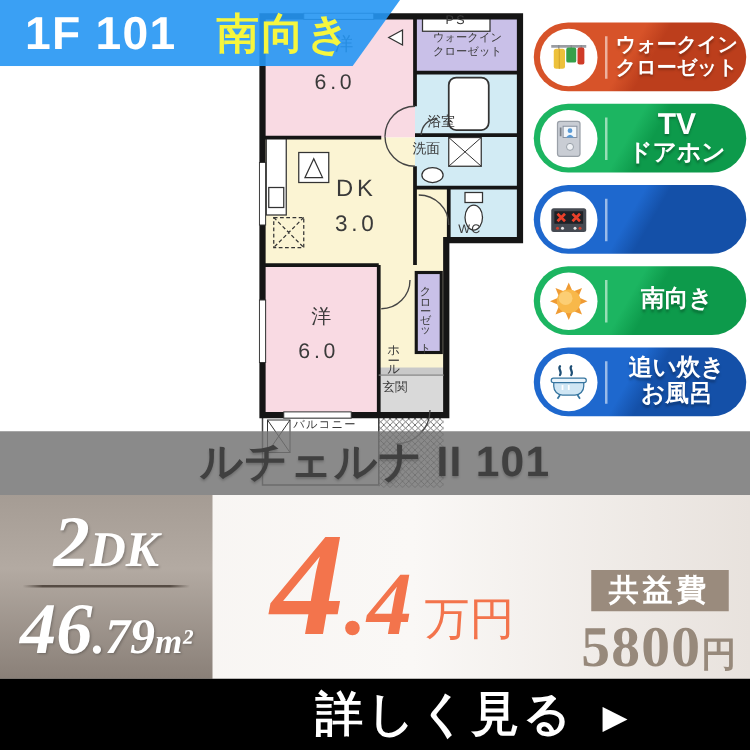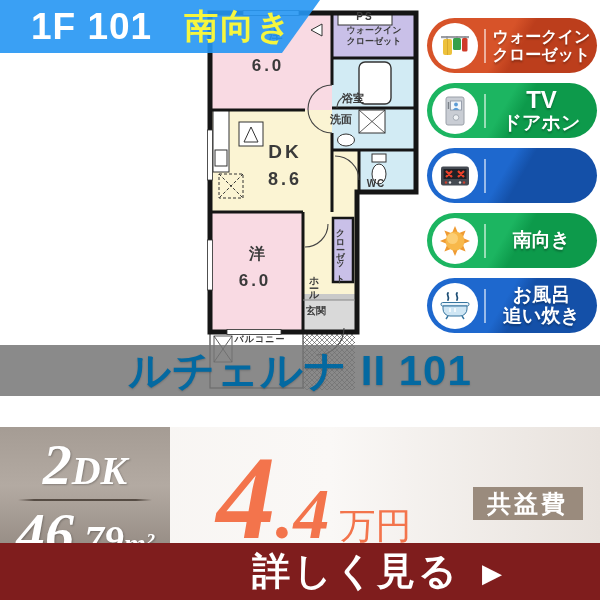--- a/index.html
+++ b/index.html
@@ -2,21 +2,21 @@
 <html><head>
 <meta charset="utf-8">
 <style>
   * { margin:0; padding:0; box-sizing:border-box; }
   html,body { background:#ffffff; }
   body { font-family:"Liberation Sans","DejaVu Sans",sans-serif; }
   .page { position:relative; width:600px; height:600px; overflow:hidden; background:#ffffff; }
 
   
   .floorplan { position:absolute; left:207px; top:10px; width:212px; height:383px; z-index:5; }
-  .fpl { position:absolute; text-align:center; color:#3a3a3a; font-weight:700; z-index:8; line-height:1.05; }
+  .fpl { position:absolute; text-align:center; color:#3a3a3a; font-weight:400; z-index:8; line-height:1.05; }
   .l-yo-top   { left:240px; top:28px;  width:70px; font-size:15px; }
   .l-60-top   { left:233px; top:57px;  width:70px; font-size:17px; letter-spacing:3px; }
   .l-ps       { left:345px; top:12px;  width:40px; font-size:10px; letter-spacing:2px; }
   .l-wic1     { left:334px; top:26px;  width:80px; font-size:9px; }
   .l-wic2     { left:334px; top:37px;  width:80px; font-size:9px; }
   .l-bath     { left:333px; top:93px;  width:40px; font-size:11px; }
   .l-wash     { left:321px; top:114px; width:40px; font-size:11px; }
   .l-wc       { left:356px; top:163px; width:40px; font-size:10px; letter-spacing:1px;margin-top:16px; }
   .l-dk       { left:250px; top:142px; width:70px; font-size:19px; letter-spacing:3px; }
   .l-68       { left:250px; top:170px; width:70px; font-size:18px; letter-spacing:3px; }
@@ -24,47 +24,47 @@
   .l-60-b     { left:220px; top:272px; width:70px; font-size:17px; letter-spacing:3px; }
   .l-hall     { left:308px; top:256px; font-size:10px; writing-mode:vertical-rl; height:54px; letter-spacing:2px; }
   .l-closet   { left:335px; top:220px; font-size:9px;  writing-mode:vertical-rl; height:62px; letter-spacing:1px; }
   .l-genkan   { left:296px; top:306px; width:40px; font-size:10px; }
   .l-balcony  { left:225px; top:335px; width:70px; font-size:9px; letter-spacing:1px; }
 
   
   .header-ribbon { position:absolute; left:0; top:0; width:320px; height:53px;
     background:rgba(37,150,243,0.9);
     clip-path:polygon(0 0, 100% 0, calc(100% - 38px) 100%, 0 100%);
-    display:flex; align-items:center; padding-left:31px; z-index:15; }
+    display:flex; align-items:center; padding-left:20px; z-index:15; }
   .header-unit { color:#fff; font-weight:bold; font-size:37px; letter-spacing:1px; }
   .header-facing { color:#f6f63e; font-weight:bold; font-size:34px; letter-spacing:2px; margin-left:32px; }
 
   
   .features { position:absolute; left:427px; top:18px; width:170px; z-index:12; }
   .feature { height:55px; border-radius:28px; margin-bottom:10px; display:flex; align-items:center; }
   .f-orange { background:linear-gradient(120deg,#d75329 0%,#d75329 45%,#bc3e1c 55%,#bc3e1c 100%); }
   .f-green  { background:linear-gradient(120deg,#1cb561 0%,#1cb561 45%,#0d9a4b 55%,#0d9a4b 100%); }
   .f-blue   { background:linear-gradient(120deg,#1e68ce 0%,#1e68ce 45%,#1450a8 55%,#1450a8 100%); }
   .f-circle { width:46px; height:46px; background:#fff; border-radius:50%; margin-left:5px; flex:none;
               display:flex; align-items:center; justify-content:center; }
   .f-sep { width:2px; height:34px; background:rgba(255,255,255,0.55); margin-left:6px; flex:none; }
   .f-text { flex:1; display:flex; flex-direction:column; text-align:center; color:#fff; font-weight:bold;
             font-size:19px; line-height:1.1; text-shadow:0 2px 2px rgba(0,0,0,0.28); }
   .f-text .small { font-size:16px; }
   .f-text .tv    { font-size:24px; }
 
   
   .name-band { position:absolute; left:0; top:345px; width:600px; height:51px;
     background:rgba(115,115,115,0.84); z-index:16; text-align:center; }
-  .name-band span { color:#0369a1; font-weight:bold; font-size:42px; line-height:51px; letter-spacing:1px;
+  .name-band span { color:#404040; font-weight:bold; font-size:34px; line-height:51px; letter-spacing:1px;
     text-shadow:0 1px 2px rgba(0,0,0,0.2); }
 
   
   .bottom { position:absolute; left:0; top:396px; width:600px; height:151px; z-index:16;
-    background:linear-gradient(90deg,#f6f3f0 0%,#faf8f6 55%,#e8e2dd 100%);margin-top:31px; }
+    background:linear-gradient(90deg,#f6f3f0 0%,#faf8f6 55%,#e8e2dd 100%); }
   .spec-box { position:absolute; left:0; top:0; width:170px; height:147px; padding-top:10px;
     background:linear-gradient(180deg,#a59c94 0%,#b3aaa2 40%,#8a8078 100%);
     text-align:center; color:#fff; font-family:"Liberation Serif","DejaVu Serif",serif;
     font-style:italic; font-weight:bold; text-shadow:1px 1px 2px rgba(0,0,0,0.25); }
   .spec-layout { line-height:0.95; }
   .spec-layout .num  { font-size:58px; }
   .spec-layout .type { font-size:40px; }
   .spec-divider { width:134px; height:2px; margin:7px auto 5px auto;
     background:linear-gradient(90deg,rgba(70,60,52,0),rgba(70,60,52,0.85) 12%,rgba(70,60,52,0.85) 88%,rgba(70,60,52,0)); }
   .spec-area { line-height:0.95; }
@@ -80,21 +80,21 @@
   .price .p3 { font-weight:normal; font-size:36px; margin-left:10px; }
 
   .fee { position:absolute; left:455px; top:0; width:145px; height:147px; text-align:center; }
   .fee-label { margin:60px auto 6px auto; width:110px; height:33px; line-height:33px;
     background:#9a8b7d; color:#fff; font-weight:bold; font-size:24px; letter-spacing:3px; }
   .fee-amount { font-family:"Liberation Serif","DejaVu Serif",serif; font-weight:bold; font-size:46px;
     color:#97897b; line-height:1; letter-spacing:1px; }
   .fee-amount .yen { font-size:28px; }
 
   
-  .cta { position:absolute; left:0; top:543px; width:600px; height:57px; background:#7f1d1d; z-index:16;
+  .cta { position:absolute; left:0; top:543px; width:600px; height:57px; background:#000000; z-index:16;
     display:flex; align-items:center; justify-content:flex-end; padding-right:98px; color:#fff; cursor:pointer; }
   .cta-label { font-weight:bold; font-size:38px; letter-spacing:3px; }
   .cta-arrow { font-size:26px; margin-left:22px; padding-top:3px; }
 </style>
 </head>
 <body>
 
 <div class="page">
 
   <div class="floorplan">
@@ -178,21 +178,21 @@
 
   <div class="fpl l-yo-top">洋</div>
   <div class="fpl l-60-top">6.0</div>
   <div class="fpl l-ps">PS</div>
   <div class="fpl l-wic1">ウォークイン</div>
   <div class="fpl l-wic2">クローゼット</div>
   <div class="fpl l-bath">浴室</div>
   <div class="fpl l-wash">洗面</div>
   <div class="fpl l-wc">WC</div>
   <div class="fpl l-dk">DK</div>
-  <div class="fpl l-68">8.6</div>
+  <div class="fpl l-68">3.0</div>
   <div class="fpl l-yo-b">洋</div>
   <div class="fpl l-60-b">6.0</div>
   <div class="fpl l-hall">ホール</div>
   <div class="fpl l-closet">クローゼット</div>
   <div class="fpl l-genkan">玄関</div>
   <div class="fpl l-balcony">バルコニー</div>
 
   <div class="header-ribbon">
     <span class="header-unit">1F 101</span>
     <span class="header-facing">南向き</span>
@@ -280,22 +280,22 @@
           <path d="M10 4 c-2 2 2 4 0 7" stroke="#1d4e75" stroke-width="1.8" fill="none" stroke-linecap="round"></path>
           <path d="M19 4 c-2 2 2 4 0 7" stroke="#1d4e75" stroke-width="1.8" fill="none" stroke-linecap="round"></path>
           <rect x="3" y="13.5" width="28" height="3.5" rx="1.7" fill="#eaf4fb" stroke="#36759f" stroke-width="1"></rect>
           <path d="M5 17 H29 V20 a7 7 0 0 1 -7 7 H12 a7 7 0 0 1 -7 -7 Z" fill="#cfe6f4" stroke="#36759f" stroke-width="1"></path>
           <path d="M12 19 v4 M17 19 v4" stroke="#ffffff" stroke-width="1.4" fill="none"></path>
           <path d="M10 27 l-2 3 M24 27 l2 3" stroke="#36759f" stroke-width="1.4" fill="none"></path>
         </svg>
       </span>
       <span class="f-sep"></span>
       <span class="f-text">
+        <span>追い炊き</span>
         <span>お風呂</span>
-        <span>追い炊き</span>
       </span>
     </div>
 
   </div>
 
   <div class="name-band">
     <span>ルチェルナ II 101</span>
   </div>
 
   <div class="bottom">
@@ -311,20 +311,23 @@
     </div>
 
     <div class="price">
       <span class="p1">4</span>
         <span class="p2">.4</span>
         <span class="p3">万円</span>
     </div>
 
     <div class="fee">
       <div class="fee-label">共益費</div>
+      <div class="fee-amount">
+        <span>5800</span><span class="yen">円</span>
+      </div>
     </div>
 
   </div>
 
   <div class="cta">
     <span class="cta-label">詳しく見る</span>
     <span class="cta-arrow">▶</span>
   </div>
 
 </div>

